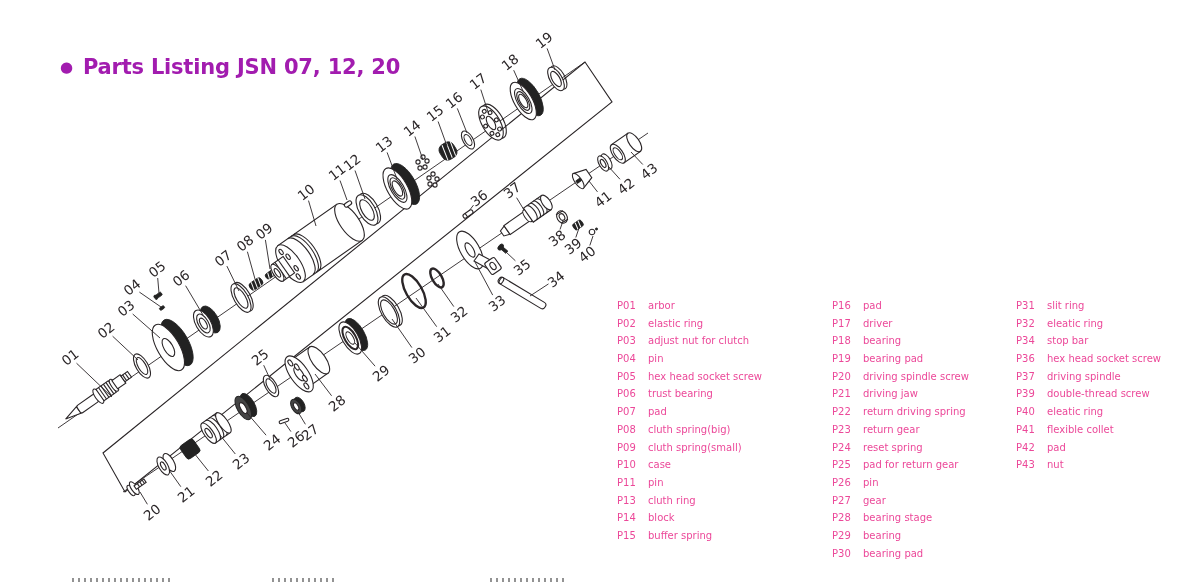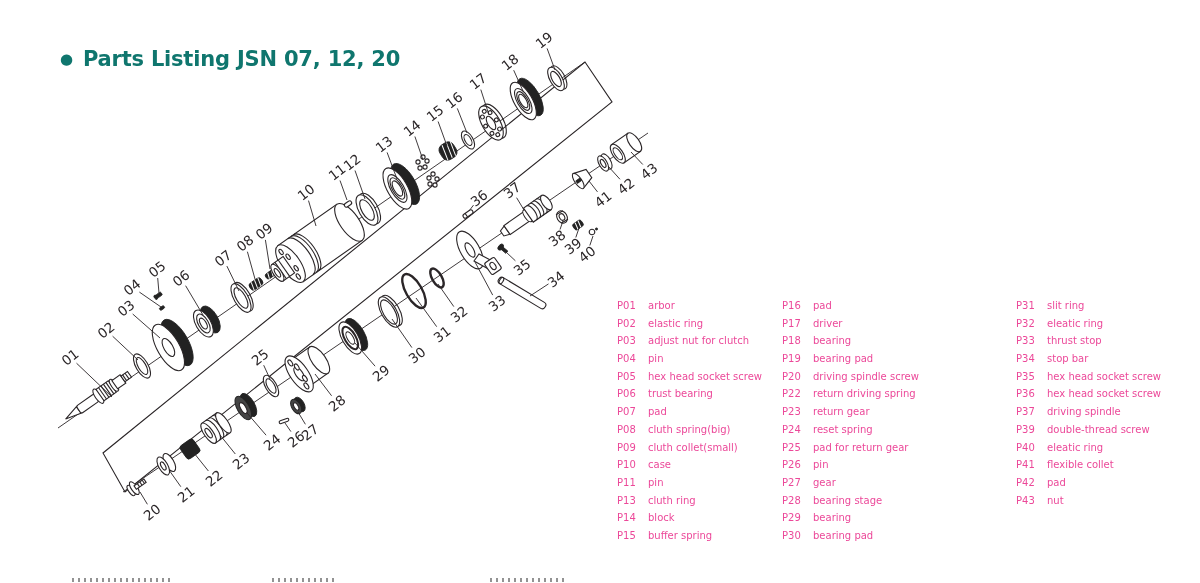--- a/index.html
+++ b/index.html
@@ -1,27 +1,27 @@
 <!DOCTYPE html>
 <html><head>
 <meta charset="utf-8">
 <style>
   html,body{margin:0;padding:0;background:#fff}
   body{width:1200px;height:583px;position:relative;overflow:hidden;
        font-family:"DejaVu Sans","Liberation Sans",sans-serif;color:#262223}
 
-  .title{position:absolute;left:60px;top:47px;font-size:21px;font-weight:bold;
-         color:#0f766e;letter-spacing:-.2px;white-space:nowrap}
+  .title{position:absolute;left:60px;top:55px;font-size:21px;font-weight:bold;
+         color:#a21caf;letter-spacing:-.2px;white-space:nowrap}
   .title .bullet{font-size:15px;vertical-align:2px;margin-right:10px}
 
   .plist{position:absolute;top:297px;font-size:10px;line-height:17.7px;white-space:nowrap;color:#ec4899}
   .plist .row{height:17.7px}
   .plist .code{display:inline-block;min-width:31px}
   #col1{left:617px}
-  #col2{left:782px}
+  #col2{left:832px}
   #col3{left:1016px}
 
   svg{position:absolute;left:0;top:0}
   .leader{stroke:#2a2527;stroke-width:.9;fill:none}
   .callout{font-size:13.5px;font-weight:500;fill:#2a2527;text-anchor:middle;dominant-baseline:central}
   .ln{stroke:#2a2527;stroke-width:1.1;fill:none}
   .wh{fill:#fff;stroke:#2a2527;stroke-width:1.1}
   .wh2{fill:#fff;stroke:#2a2527;stroke-width:2}
   .dk{fill:#222;stroke:#222;stroke-width:.8}
   .gy{fill:#444;stroke:#222;stroke-width:.9}
@@ -448,21 +448,21 @@
     <div class="row"><span class="code">P04</span><span>pin</span></div>
 
     <div class="row"><span class="code">P05</span><span>hex head socket screw</span></div>
 
     <div class="row"><span class="code">P06</span><span>trust bearing</span></div>
 
     <div class="row"><span class="code">P07</span><span>pad</span></div>
 
     <div class="row"><span class="code">P08</span><span>cluth spring(big)</span></div>
 
-    <div class="row"><span class="code">P09</span><span>cluth collet(small)</span></div>
+    <div class="row"><span class="code">P09</span><span>cluth spring(small)</span></div>
 
     <div class="row"><span class="code">P10</span><span>case</span></div>
 
     <div class="row"><span class="code">P11</span><span>pin</span></div>
 
 
     <div class="row"><span class="code">P13</span><span>cluth ring</span></div>
 
     <div class="row"><span class="code">P14</span><span>block</span></div>
 
@@ -473,20 +473,21 @@
     <div class="row"><span class="code">P16</span><span>pad</span></div>
 
     <div class="row"><span class="code">P17</span><span>driver</span></div>
 
     <div class="row"><span class="code">P18</span><span>bearing</span></div>
 
     <div class="row"><span class="code">P19</span><span>bearing pad</span></div>
 
     <div class="row"><span class="code">P20</span><span>driving spindle screw</span></div>
 
+    <div class="row"><span class="code">P21</span><span>driving jaw</span></div>
 
     <div class="row"><span class="code">P22</span><span>return driving spring</span></div>
 
     <div class="row"><span class="code">P23</span><span>return gear</span></div>
 
     <div class="row"><span class="code">P24</span><span>reset spring</span></div>
 
     <div class="row"><span class="code">P25</span><span>pad for return gear</span></div>
 
     <div class="row"><span class="code">P26</span><span>pin</span></div>
@@ -498,25 +499,23 @@
     <div class="row"><span class="code">P29</span><span>bearing</span></div>
 
     <div class="row"><span class="code">P30</span><span>bearing pad</span></div>
   </div>
 <div id="col3" class="plist">
 
     <div class="row"><span class="code">P31</span><span>slit ring</span></div>
 
     <div class="row"><span class="code">P32</span><span>eleatic ring</span></div>
 
-    <div class="row"><span class="code">P33</span><span>thrust stop</span></div>
 
     <div class="row"><span class="code">P34</span><span>stop bar</span></div>
 
-    <div class="row"><span class="code">P35</span><span>hex head socket screw</span></div>
 
     <div class="row"><span class="code">P36</span><span>hex head socket screw</span></div>
 
     <div class="row"><span class="code">P37</span><span>driving spindle</span></div>
 
 
     <div class="row"><span class="code">P39</span><span>double-thread screw</span></div>
 
     <div class="row"><span class="code">P40</span><span>eleatic ring</span></div>
 

